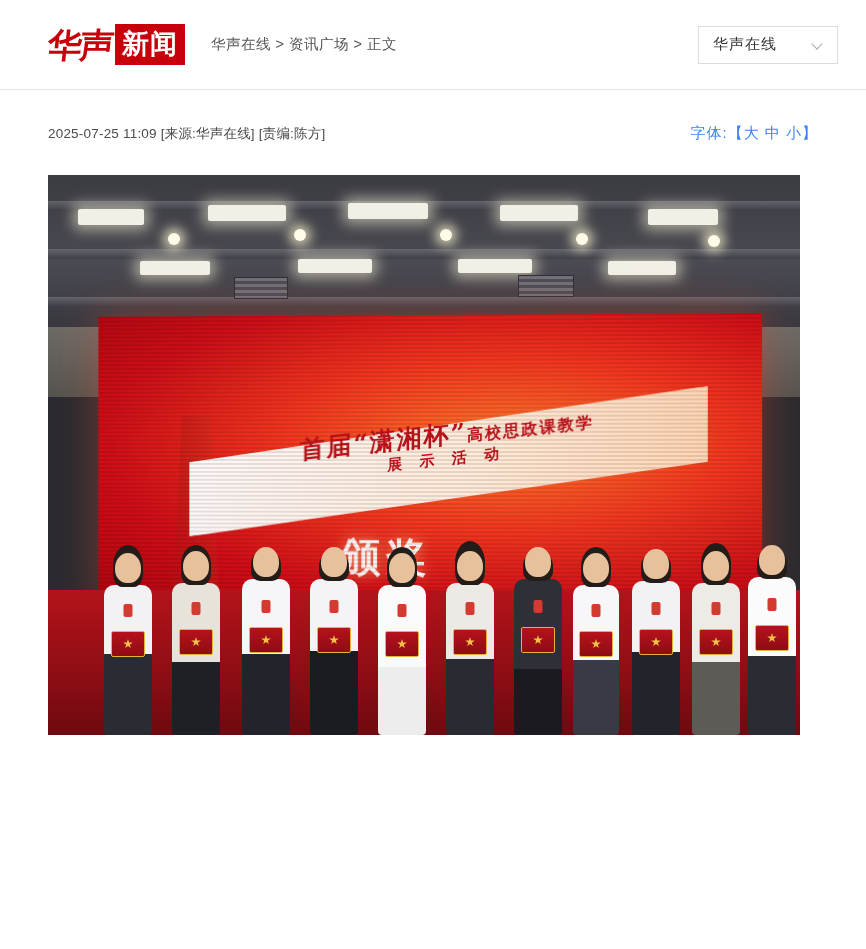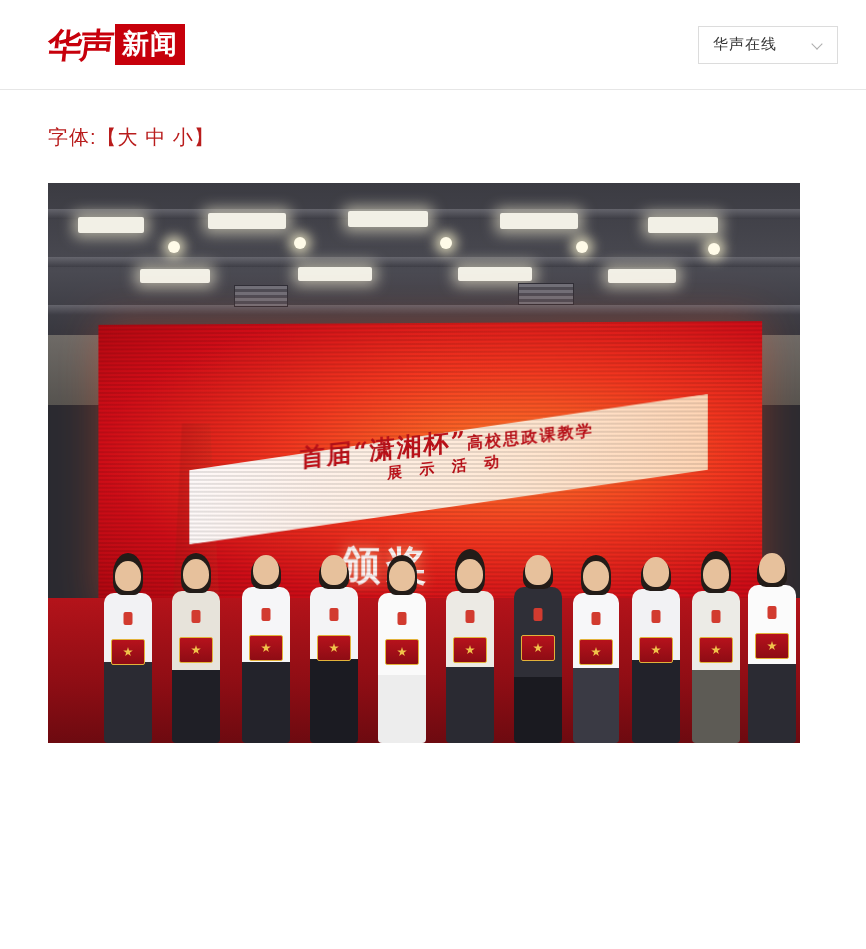--- a/index.html
+++ b/index.html
@@ -112,22 +112,22 @@
     justify-content: space-between;
     border-bottom: 0;
     padding-bottom: 6px;
   }
   .meta-left {
     font-size: 13.5px;
     color: #4a4a4a;
     letter-spacing: .2px;
   }
   .meta-right {
-    font-size: 20px;
-    color: #b91c1c;
+    font-size: 15px;
+    color: #3b82f6;
     letter-spacing: 1px;
   }
   .meta-right .fs-opt { cursor: pointer; }
 
   .body-text {
     margin-top: 40px;
     font-family: "DejaVu Serif", "Liberation Serif", serif;
     font-size: 19.5px;
     line-height: 2.0;
     color: #1d1d1d;
@@ -288,33 +288,35 @@
 </head>
 <body>
 
 <header class="site-header">
 
   <div class="logo">
     <span class="logo-cn">华声</span>
     <span class="logo-badge">新闻</span>
   </div>
 
+  <nav class="breadcrumb">华声在线 &gt; 资讯广场 &gt; 正文</nav>
 
   <div class="header-right">
     <div class="dropdown">
       <span class="dd-label">华声在线</span>
       <span class="chev"></span>
     </div>
   </div>
 </header>
 
 <main class="article">
 
 
   <div class="meta-row">
+    <div class="meta-left">2025-07-25 11:09 [来源:华声在线] [责编:陈方]</div>
     <div class="meta-right">
       <span>字体:</span><span>【</span><span class="fs-opt">大</span> <span class="fs-opt">中</span> <span class="fs-opt">小</span><span>】</span>
     </div>
   </div>
 
 
   <figure class="photo-wrap" style="margin:26px 0 0 0;">
     <div class="photo">
 
       <div class="ceiling">

